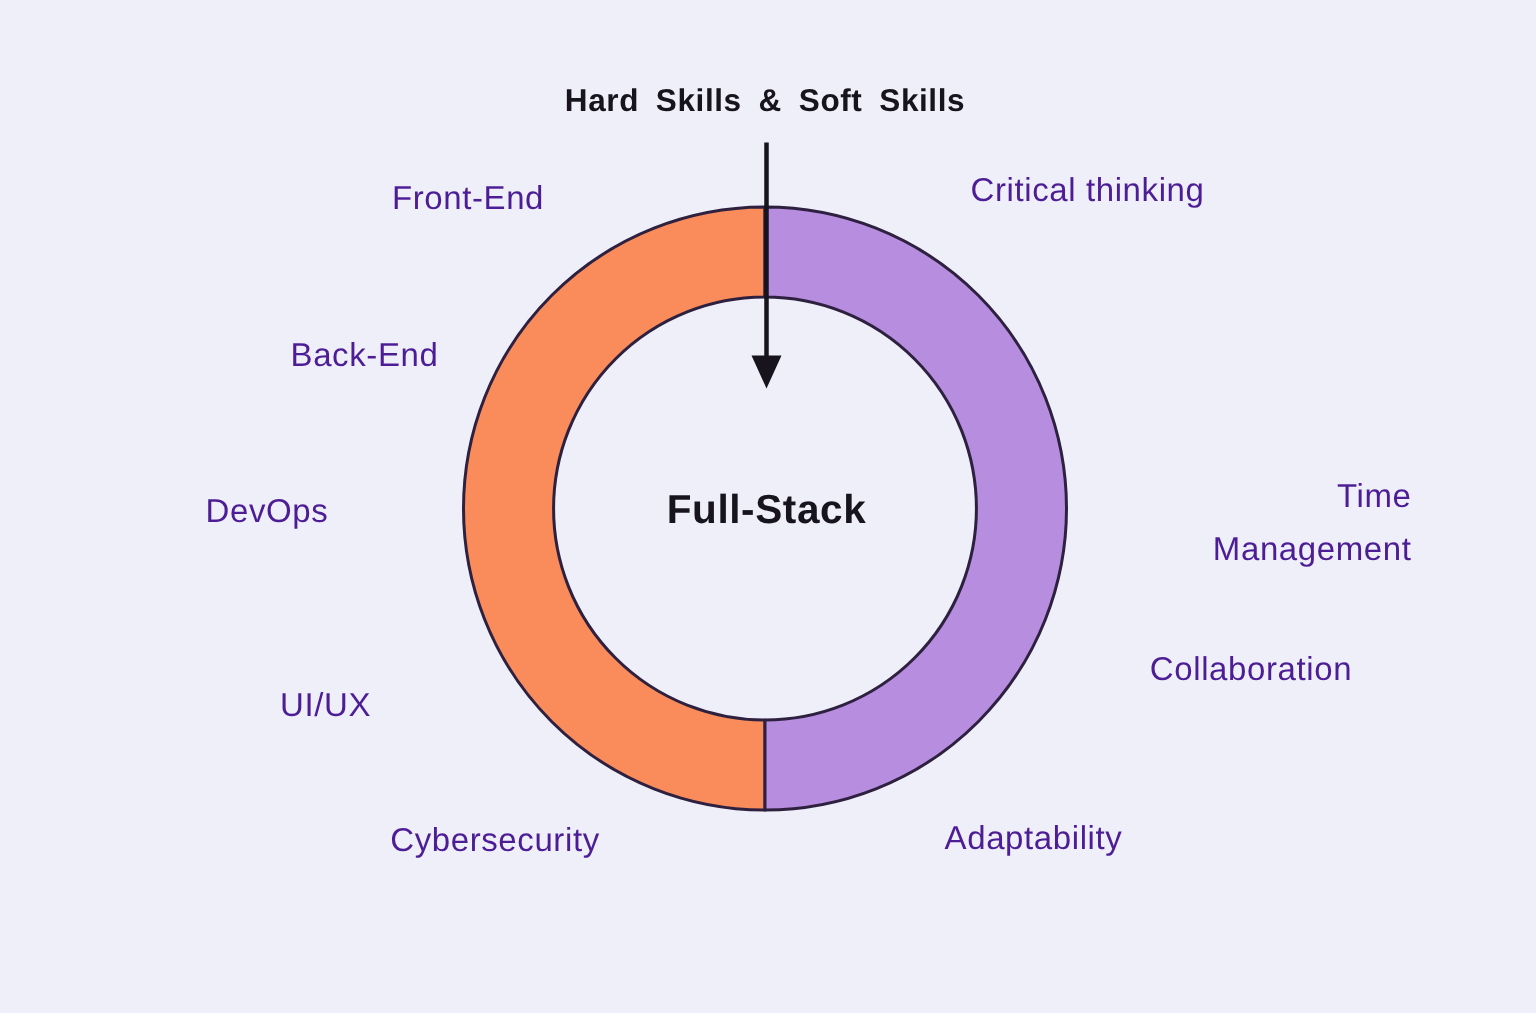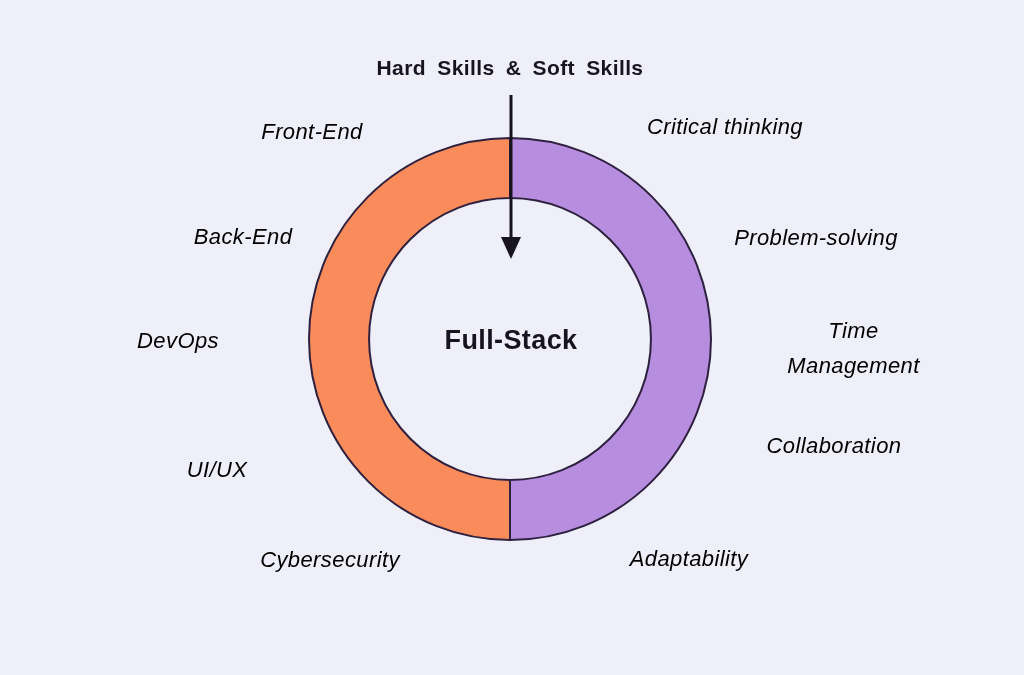--- a/index.html
+++ b/index.html
@@ -57,29 +57,28 @@
     line-height: 45px;
     color: #17141D;
     white-space: nowrap;
   }
   .skill-label {
     position: absolute;
     transform: translate(-50%, -50%);
     font-size: 22px;
     font-weight: 400;
     letter-spacing: 0.4px;
-    color: #000000;
+    color: #4c1d95;
     white-space: nowrap;
-    font-style: italic;
   }
   .skill-label.wrap2 {
     transform: translate(0, -50%);
     white-space: normal;
     width: 175px;
-    text-align: center;
+    text-align: right;
     line-height: 35px;
   }
   
   .pos-front-end        { left: 312px; top: 132px; }
   .pos-back-end         { left: 243px; top: 237px; }
   .pos-devops           { left: 178px; top: 341px; }
   .pos-uiux             { left: 217px; top: 470px; }
   .pos-cybersecurity    { left: 330px; top: 560px; }
   .pos-critical         { left: 725px; top: 127px; }
   .pos-problem          { left: 816px; top: 238px; }
@@ -110,18 +109,17 @@
     <div>Full-Stack</div>
   </div>
 
   <div class="skill-label pos-front-end">Front-End</div>
   <div class="skill-label pos-back-end">Back-End</div>
   <div class="skill-label pos-devops">DevOps</div>
   <div class="skill-label pos-uiux">UI/UX</div>
   <div class="skill-label pos-critical">Critical thinking</div>
 
   <div class="skill-label pos-cybersecurity">Cybersecurity</div>
-  <div class="skill-label pos-problem">Problem-solving</div>
   <div class="skill-label wrap2 pos-time">Time Management</div>
   <div class="skill-label pos-collaboration">Collaboration</div>
   <div class="skill-label pos-adaptability">Adaptability</div>
 
 </div>
 
 </body></html>

